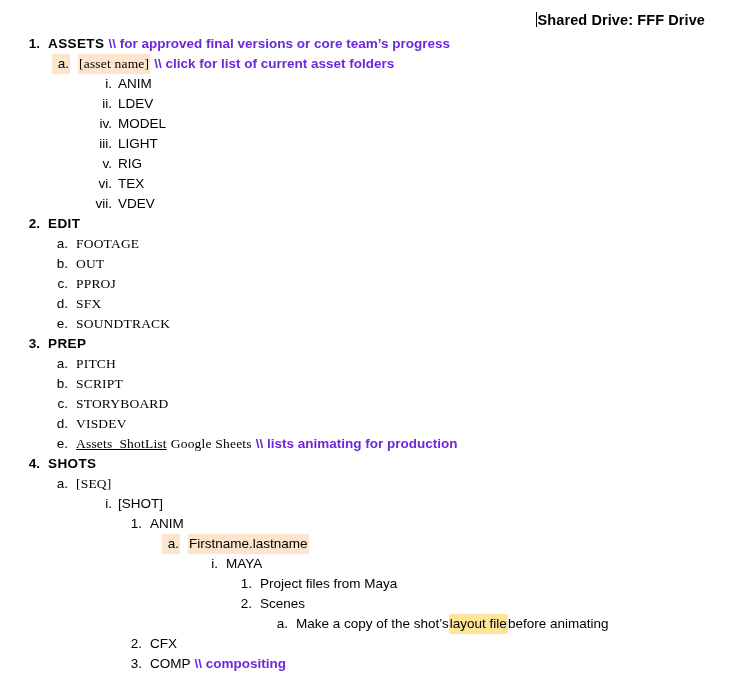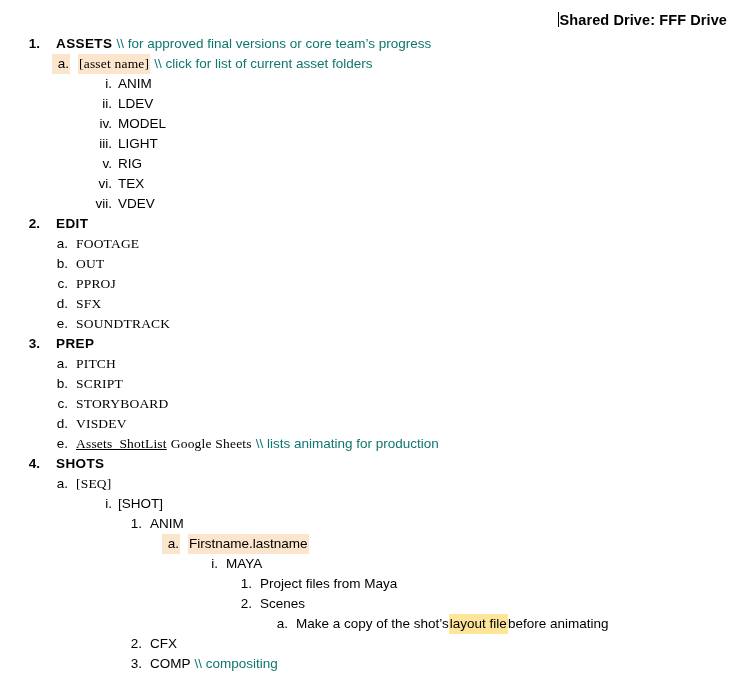--- a/index.html
+++ b/index.html
@@ -19,21 +19,21 @@
   .page {
     position: relative;
     width: 741px;
     height: 682px;
     box-sizing: border-box;
   }
   
   .header {
     position: absolute;
     top: 12px;
-    right: 14px;
+    right: 36px;
     font-size: 14.5px;
     font-weight: bold;
     letter-spacing: 0.1px;
     white-space: nowrap;
   }
   .header .caret {
     display: inline-block;
     width: 1px;
     height: 15px;
     background: #000;
@@ -69,21 +69,21 @@
     text-align: right;
     flex: 0 0 auto;
   }
   .txt {
     display: inline-block;
   }
 
   
   .lvl1 > li { margin-left: 22px; }
   .lvl1 > li > .row > .marker { width: 18px; margin-right: 8px; font-weight: bold; }
-  .lvl1 > li > .row > .txt { font-weight: bold; letter-spacing: 0.4px; font-size: 13.5px; margin-left: 8px; }
+  .lvl1 > li > .row > .txt { font-weight: bold; letter-spacing: 0.4px; font-size: 13.5px; }
 
   .lvl2 { margin-left: 30px; }
   .lvl2 > li > .row > .marker { width: 16px; margin-right: 8px; }
   .lvl2 > li > .row > .txt { letter-spacing: 0.2px; font-family: Liberation Serif, serif; }
 
   .lvl3 { margin-left: 38px; }
   .lvl3 > li > .row > .marker { width: 22px; margin-right: 6px; }
 
   .lvl4 { margin-left: 36px; }
   .lvl4 > li > .row > .marker { width: 16px; margin-right: 8px; }
@@ -94,22 +94,22 @@
   .lvl6 { margin-left: 38px; }
   .lvl6 > li > .row > .marker { width: 18px; margin-right: 8px; }
 
   .lvl7 { margin-left: 36px; }
   .lvl7 > li > .row > .marker { width: 16px; margin-right: 8px; }
 
   .lvl8 { margin-left: 36px; }
   .lvl8 > li > .row > .marker { width: 16px; margin-right: 8px; }
 
   .comment {
-    color: #0f766e;
-    font-weight: normal;
+    color: #6d28d9;
+    font-weight: bold;
     letter-spacing: 0;
   }
   .hl-peach {
     background: #fce5cd;
     padding: 0 1px;
   }
   .hl-yellow {
     background: #ffe599;
     padding: 0 1px;
   }

